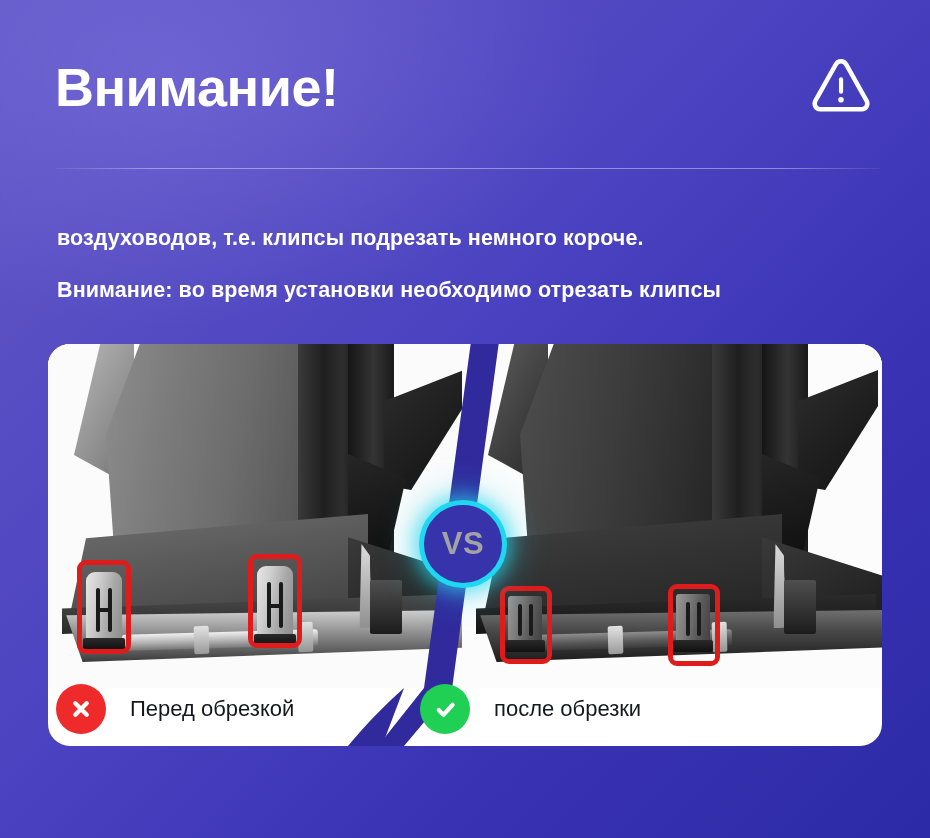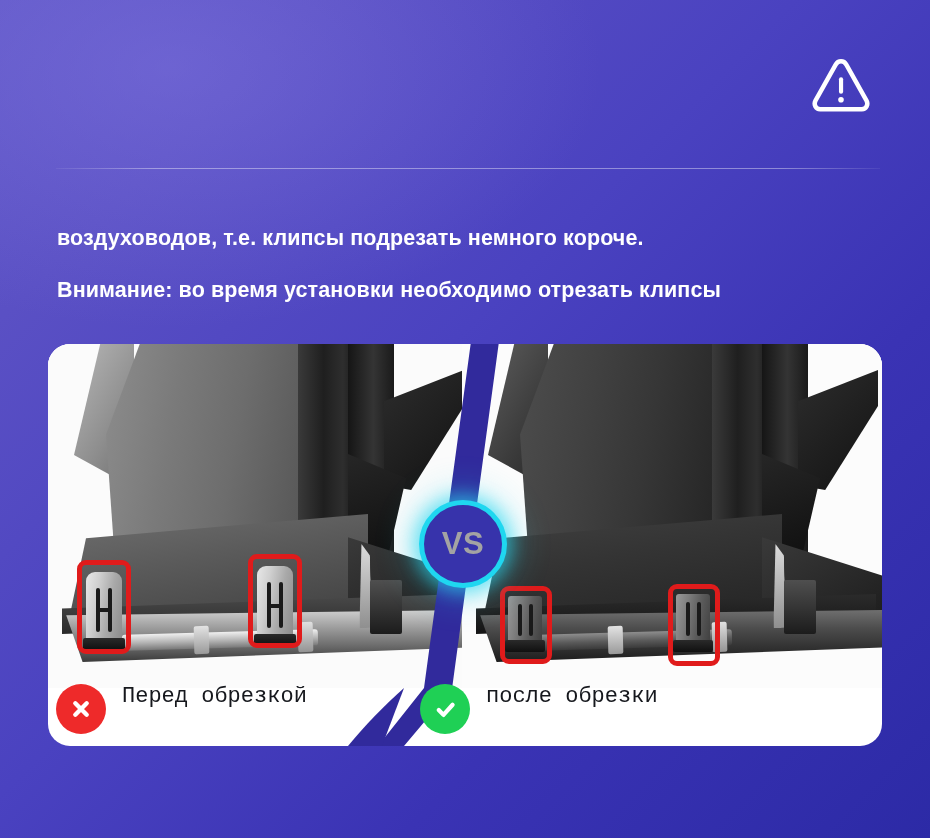--- a/index.html
+++ b/index.html
@@ -107,34 +107,35 @@
   .split{ position:absolute; left:0; top:0; width:834px; height:402px; pointer-events:none; }
 
   
   .vs{ position:absolute; left:419px; top:500px; width:88px; height:88px; border-radius:50%;
        background:#3733ab; border:5px solid #1fd7f0; display:flex; align-items:center; justify-content:center;
        box-shadow:0 0 16px 5px rgba(40,215,240,.55), 0 0 34px 10px rgba(40,215,240,.28); z-index:9; }
   .vs span{ color:#a3a3a3; font-size:31px; font-weight:700; letter-spacing:.5px; }
 
   
   .foot-row{ position:absolute; left:0; top:344px; width:834px; height:58px; }
-  .lbl{ position:absolute; display:flex; align-items:flex-start; gap:16px;font-family:Liberation Mono, monospace; }
+  .lbl{ position:absolute; display:flex; align-items:center; gap:24px; }
   .lbl-left{ left:8px; top:-4px; }
   .lbl-right{ left:372px; top:-4px; }
   .badge{ width:50px; height:50px; border-radius:50%; display:flex; align-items:center; justify-content:center; flex:0 0 auto; }
   .badge-x{ background:#ee2a2a; }
   .badge-c{ background:#1fd055; }
   .lbl-text{ font-size:22px; font-weight:500; color:#16181d; white-space:nowrap; }
 </style>
 </head>
 <body>
 
 <div class="bg-sheen"></div>
 
 <div class="header">
+  <div class="title">Внимание!</div>
   <svg class="warn-icon" viewBox="0 0 64 60">
     <path d="M32 5.5 C34.4 5.5 36.3 6.8 37.5 8.9 L58.4 46.2 C60.6 50.2 58.1 55 53.6 55 L10.4 55 C5.9 55 3.4 50.2 5.6 46.2 L26.5 8.9 C27.7 6.8 29.6 5.5 32 5.5 Z" fill="none" stroke="#ffffff" stroke-width="4.6" stroke-linejoin="round"></path>
     <rect x="29.9" y="22" width="4.3" height="17" rx="2.1" fill="#ffffff"></rect>
     <circle cx="32" cy="45.3" r="2.9" fill="#ffffff"></circle>
   </svg>
 </div>
 
 <div class="divider"></div>
 
 <div class="para">

